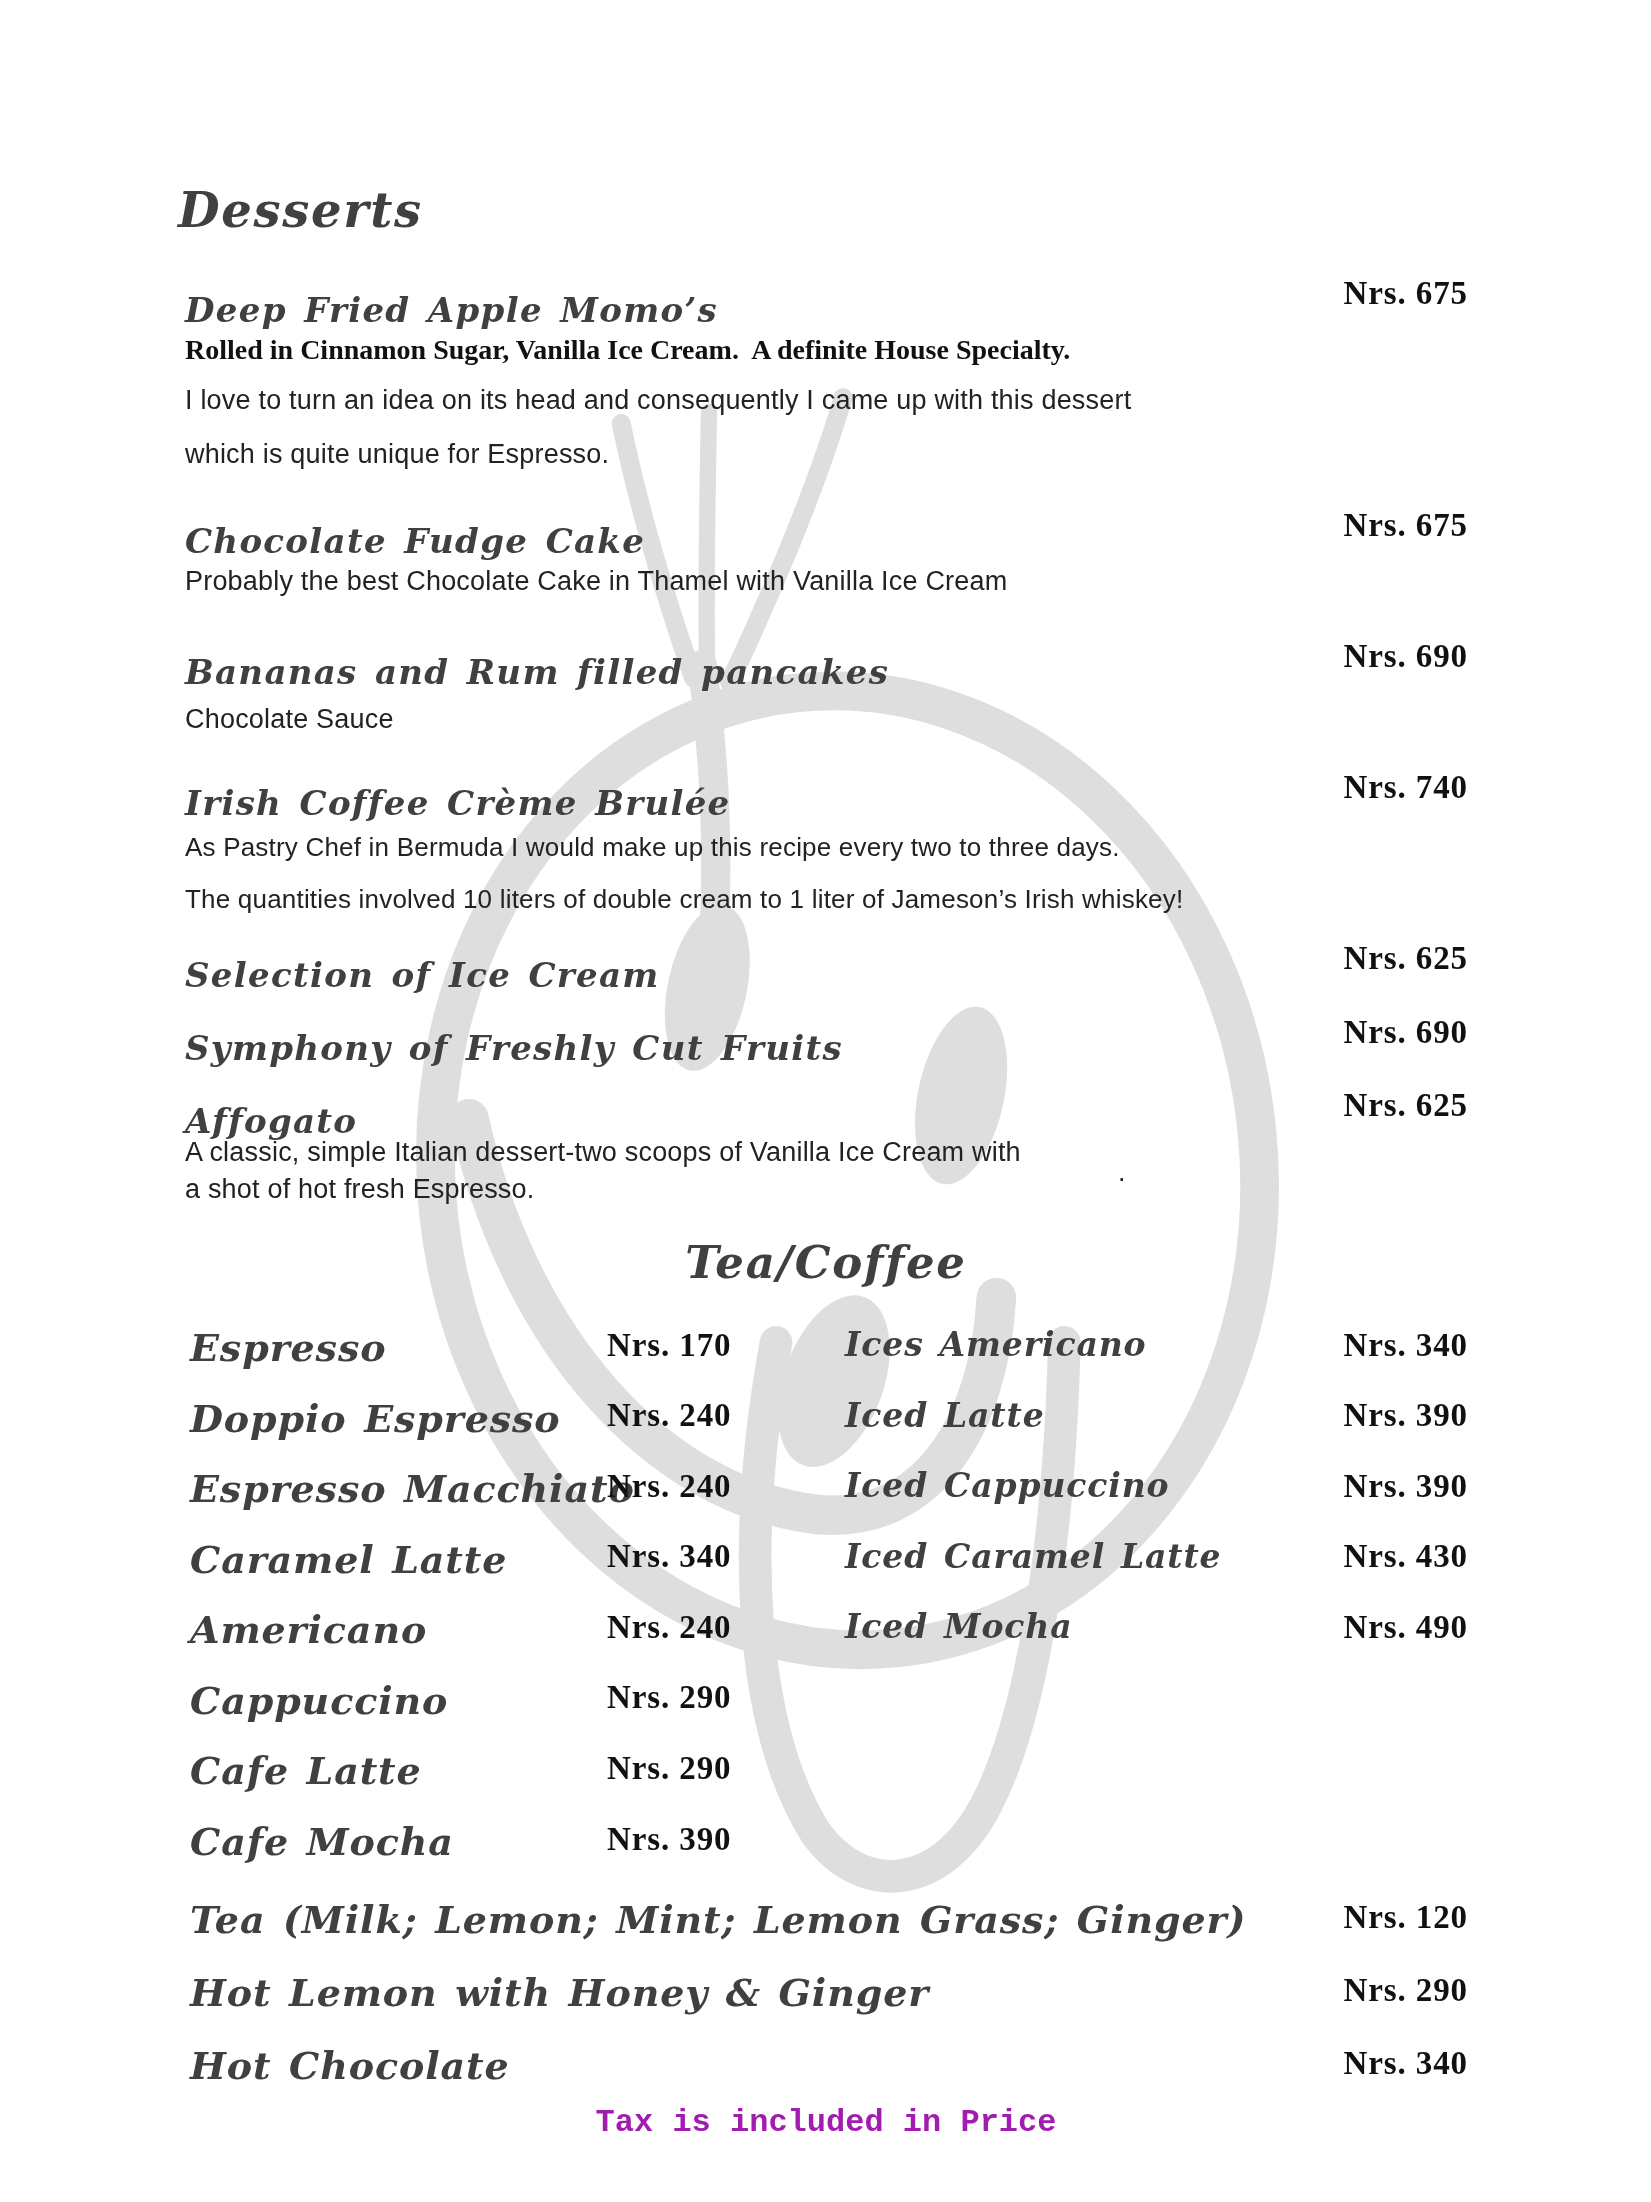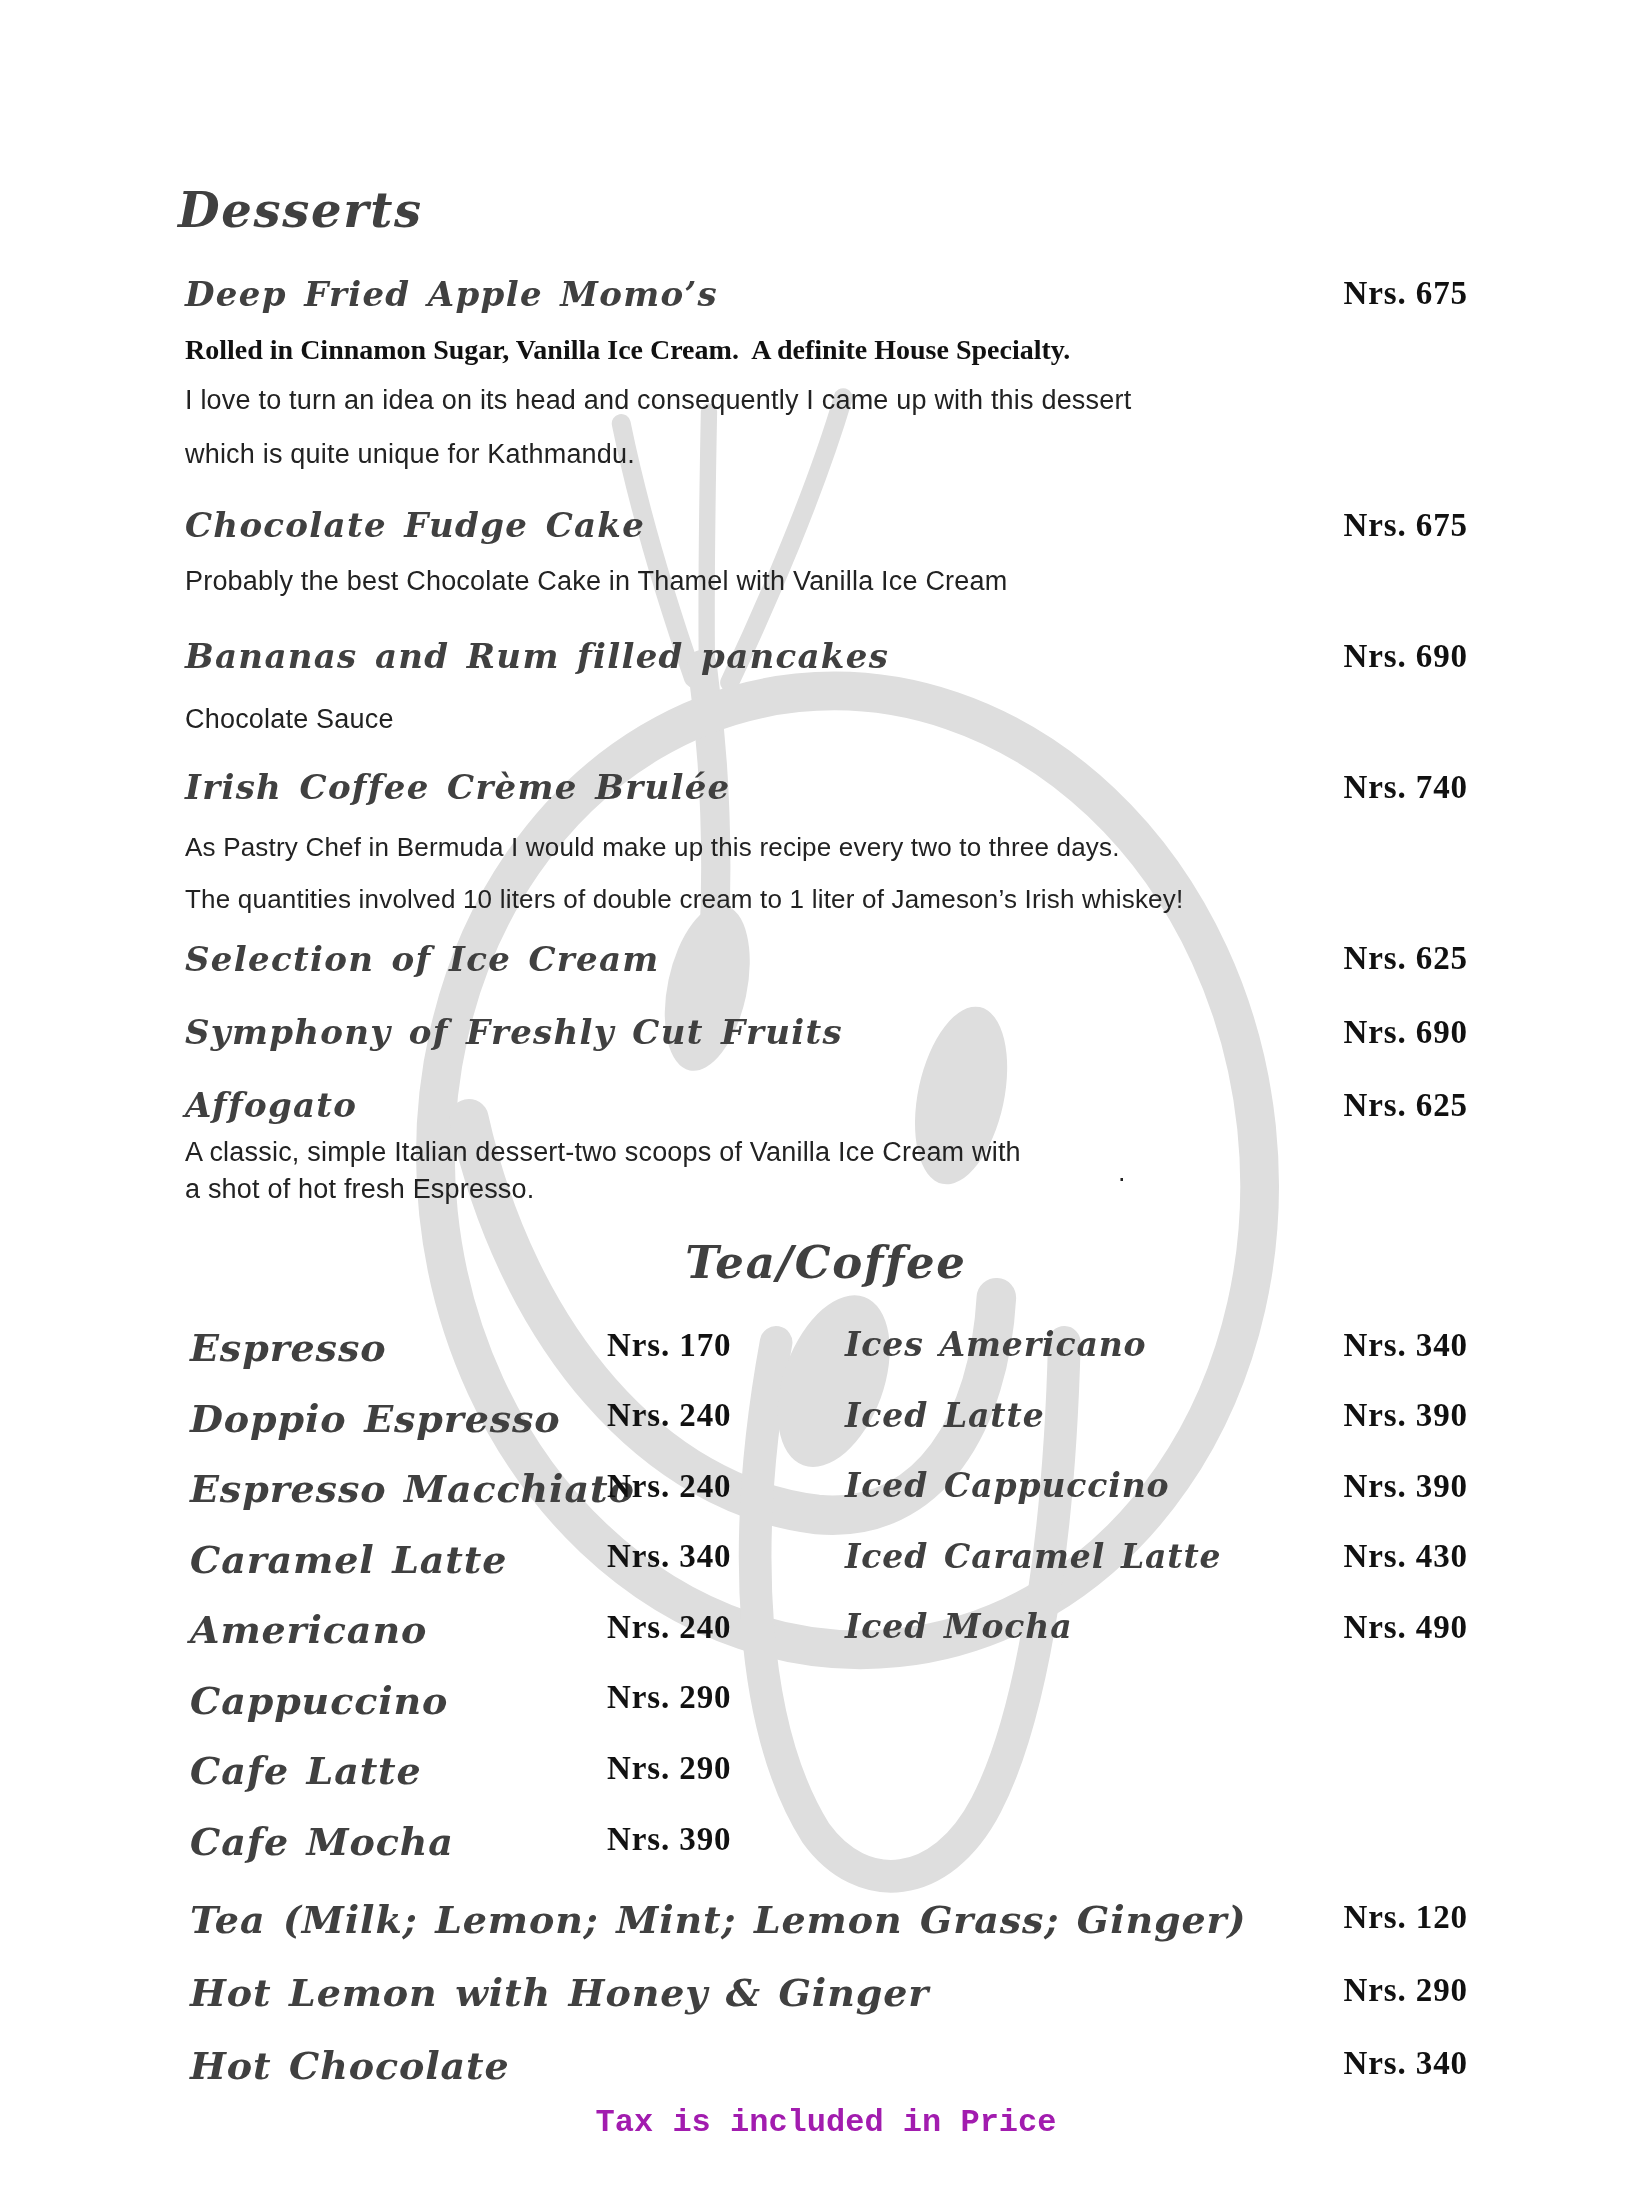--- a/index.html
+++ b/index.html
@@ -3,21 +3,21 @@
 <meta charset="utf-8">
 <style>
   html,body{margin:0;padding:0;background:#fff;}
   .page{position:relative;width:1652px;height:2203px;background:#ffffff;overflow:hidden;
         font-family:"Liberation Serif",serif;color:#000;}
   .watermark{position:absolute;left:0;top:0;width:1652px;height:2203px;}
   .abs{position:absolute;white-space:nowrap;}
   
   .script{font-family:"DejaVu Serif",serif;font-style:italic;font-weight:bold;color:#404040;}
   .title{font-size:48px;letter-spacing:1.7px;}
-  .nm{left:185px;font-size:34px;letter-spacing:1.3px;word-spacing:4.3px;}
+  .nm{left:185px;font-size:34px;letter-spacing:1.3px;word-spacing:4.3px;margin-top:16px;}
   .tcnm-l{left:190px;font-size:38px;letter-spacing:0.9px;word-spacing:3.4px;}
   .tcnm-r{left:845px;font-size:33px;letter-spacing:0.9px;word-spacing:3.4px;text-align:right;}
   .pr{right:184px;font-family:"Liberation Serif",serif;font-style:normal;
       font-weight:bold;font-size:33px;color:#111;letter-spacing:0.9px;}
   .pr-l{left:607px;font-family:"Liberation Serif",serif;font-weight:bold;
         font-size:33px;color:#111;letter-spacing:0.9px;}
   .db{left:185px;font-family:"Liberation Serif",serif;font-weight:bold;font-size:28px;
       color:#111;white-space:pre-wrap;}
   .ds{left:185px;font-family:"Liberation Sans",sans-serif;font-size:27px;color:#222;
       letter-spacing:0.2px;}
@@ -52,21 +52,21 @@
       <ellipse cx="969" cy="1605" rx="58" ry="104" transform="rotate(20 969 1605)"></ellipse>
     </g>
   </svg>
 
   <div class="abs script title" style="left:178px;top:182px">Desserts</div>
 
   <div class="abs script nm" style="top:274px">Deep Fried Apple Momo’s</div>
   <div class="abs pr" style="top:275px">Nrs. 675</div>
   <div class="abs ds" style="top:385px">I love to turn an idea on its head and consequently I came up with this dessert</div>
   <div class="abs db" style="top:334px">Rolled in Cinnamon Sugar, Vanilla Ice Cream.  A definite House Specialty.</div>
-  <div class="abs ds" style="top:439px">which is quite unique for Kathmandu.</div>
+  <div class="abs ds" style="top:439px">which is quite unique for Espresso.</div>
 
   <div class="abs script nm" style="top:505px">Chocolate Fudge Cake</div>
   <div class="abs pr" style="top:507px">Nrs. 675</div>
   <div class="abs ds" style="top:566px">Probably the best Chocolate Cake in Thamel with Vanilla Ice Cream</div>
 
   <div class="abs script nm" style="top:636px">Bananas and Rum filled pancakes</div>
   <div class="abs pr" style="top:638px">Nrs. 690</div>
   <div class="abs ds" style="top:704px">Chocolate Sauce</div>
 
   <div class="abs script nm" style="top:767px">Irish Coffee Crème Brulée</div>

